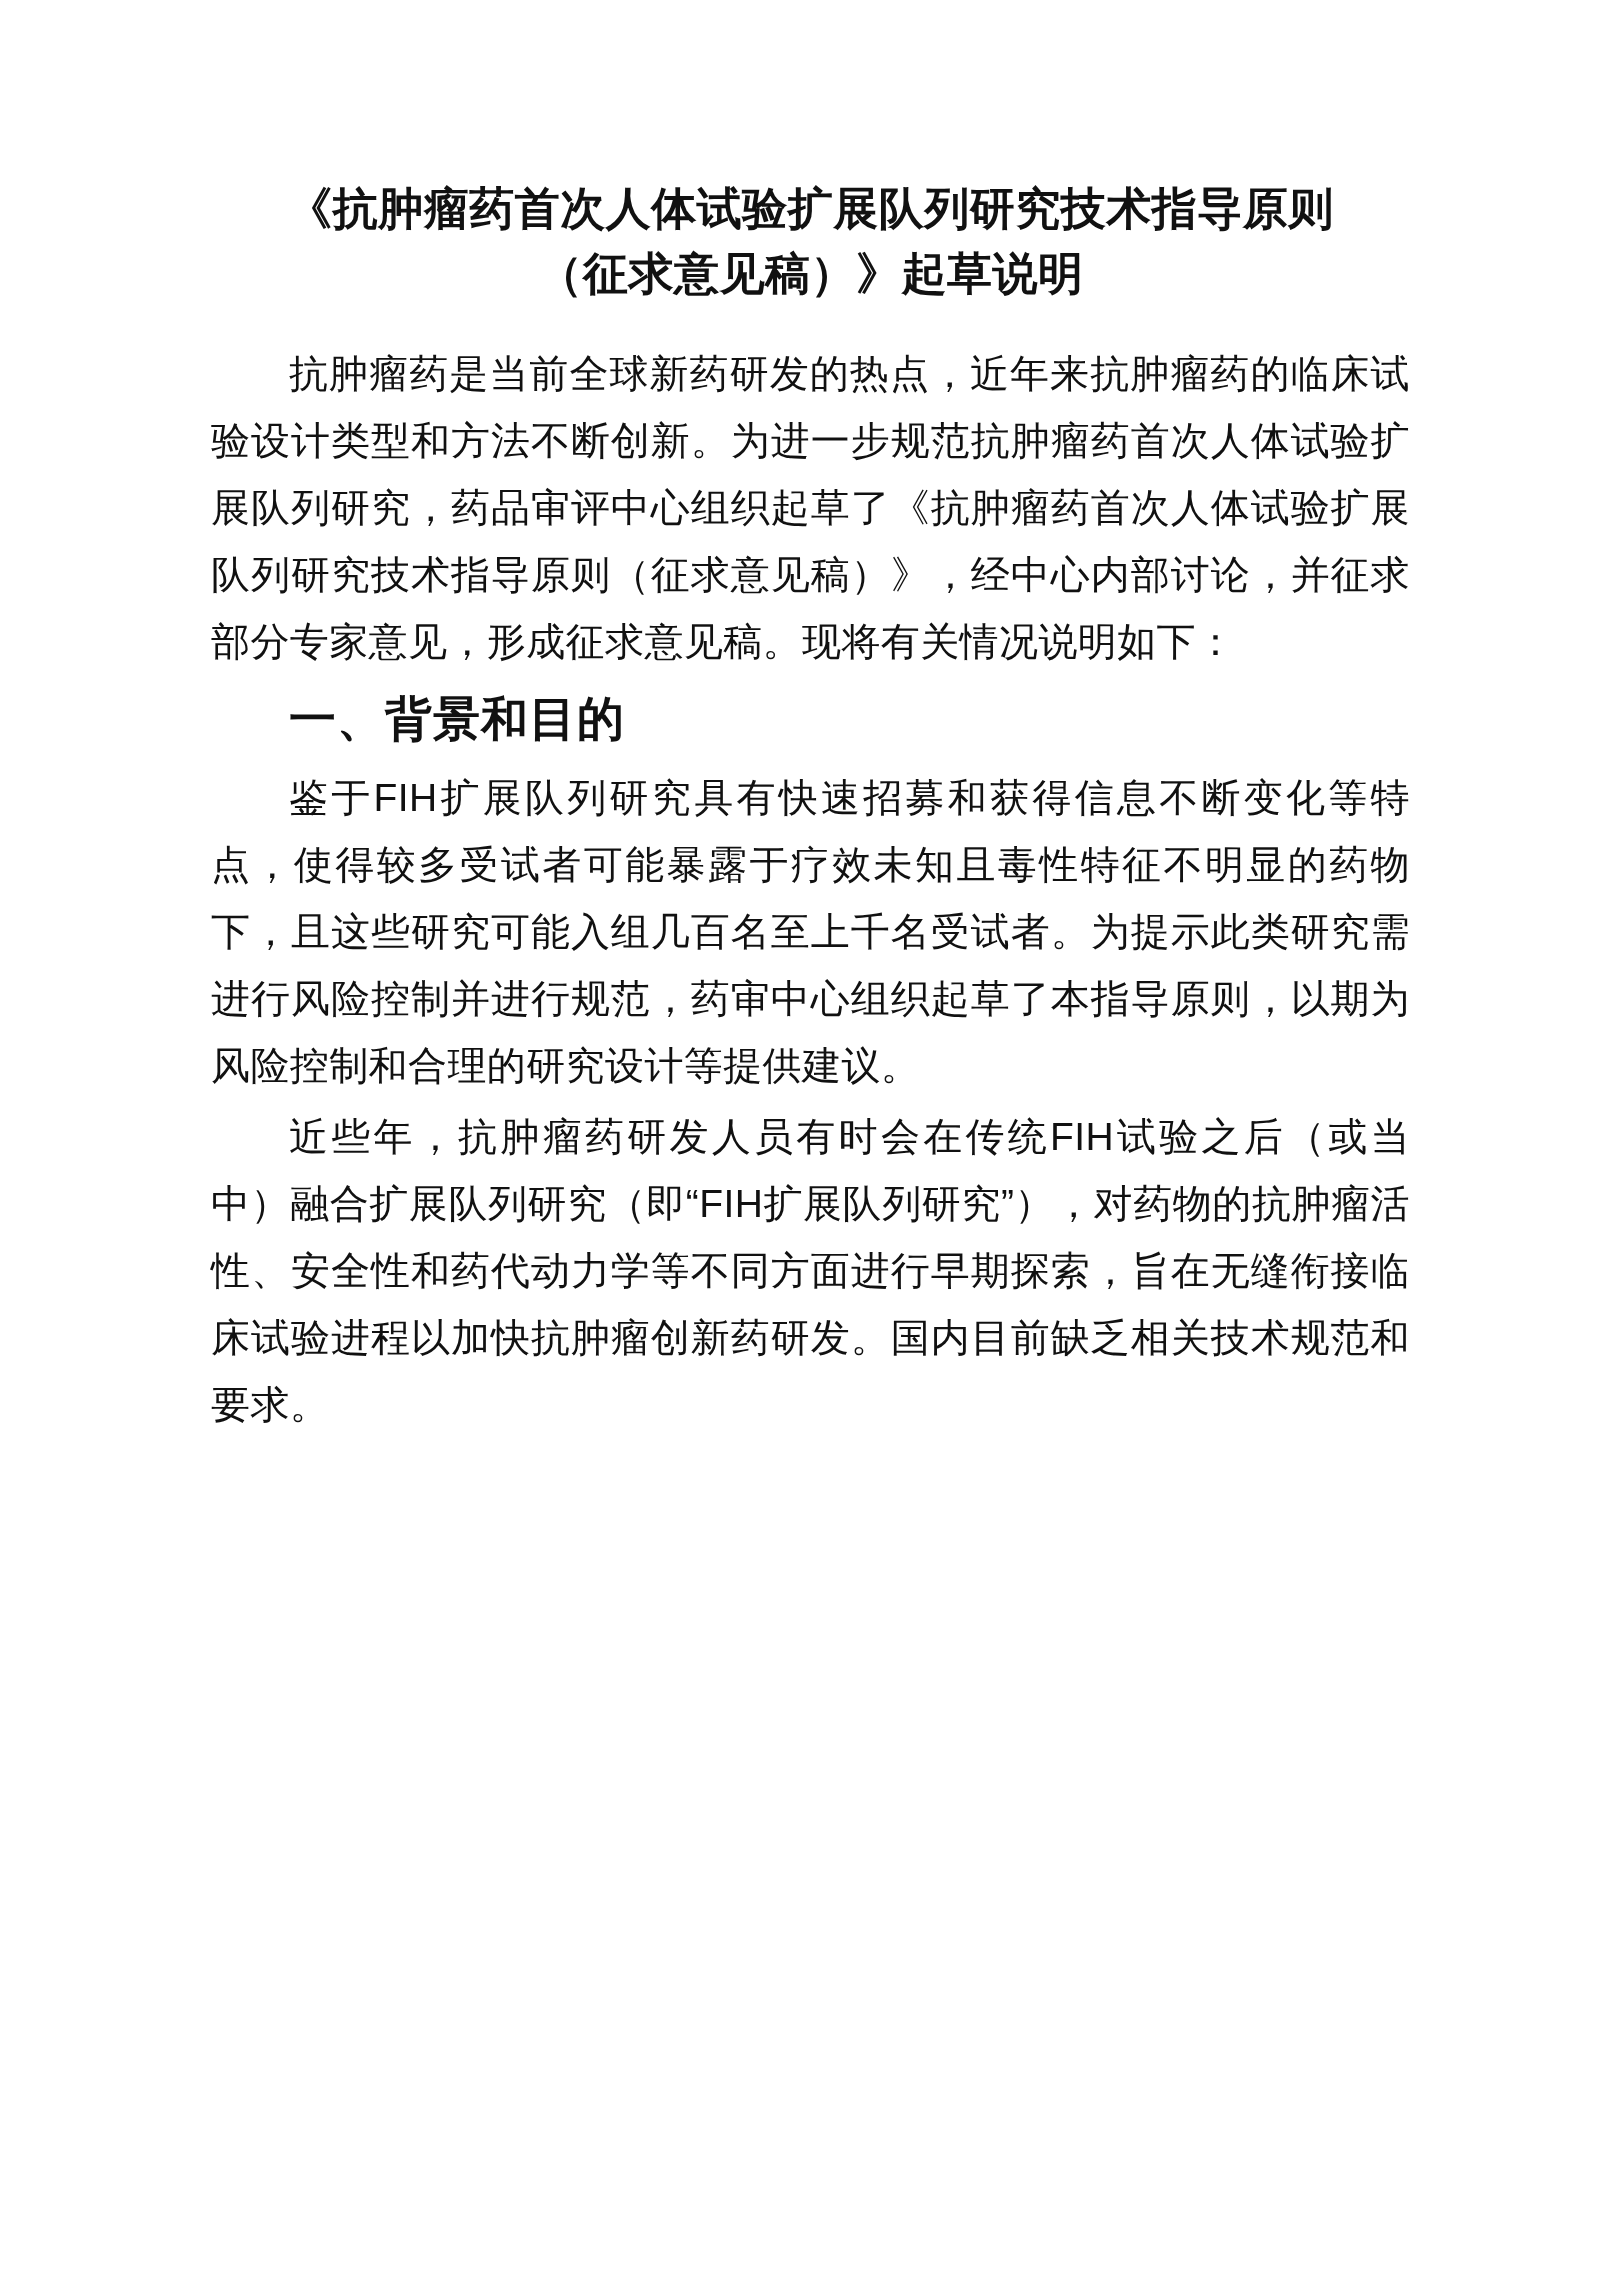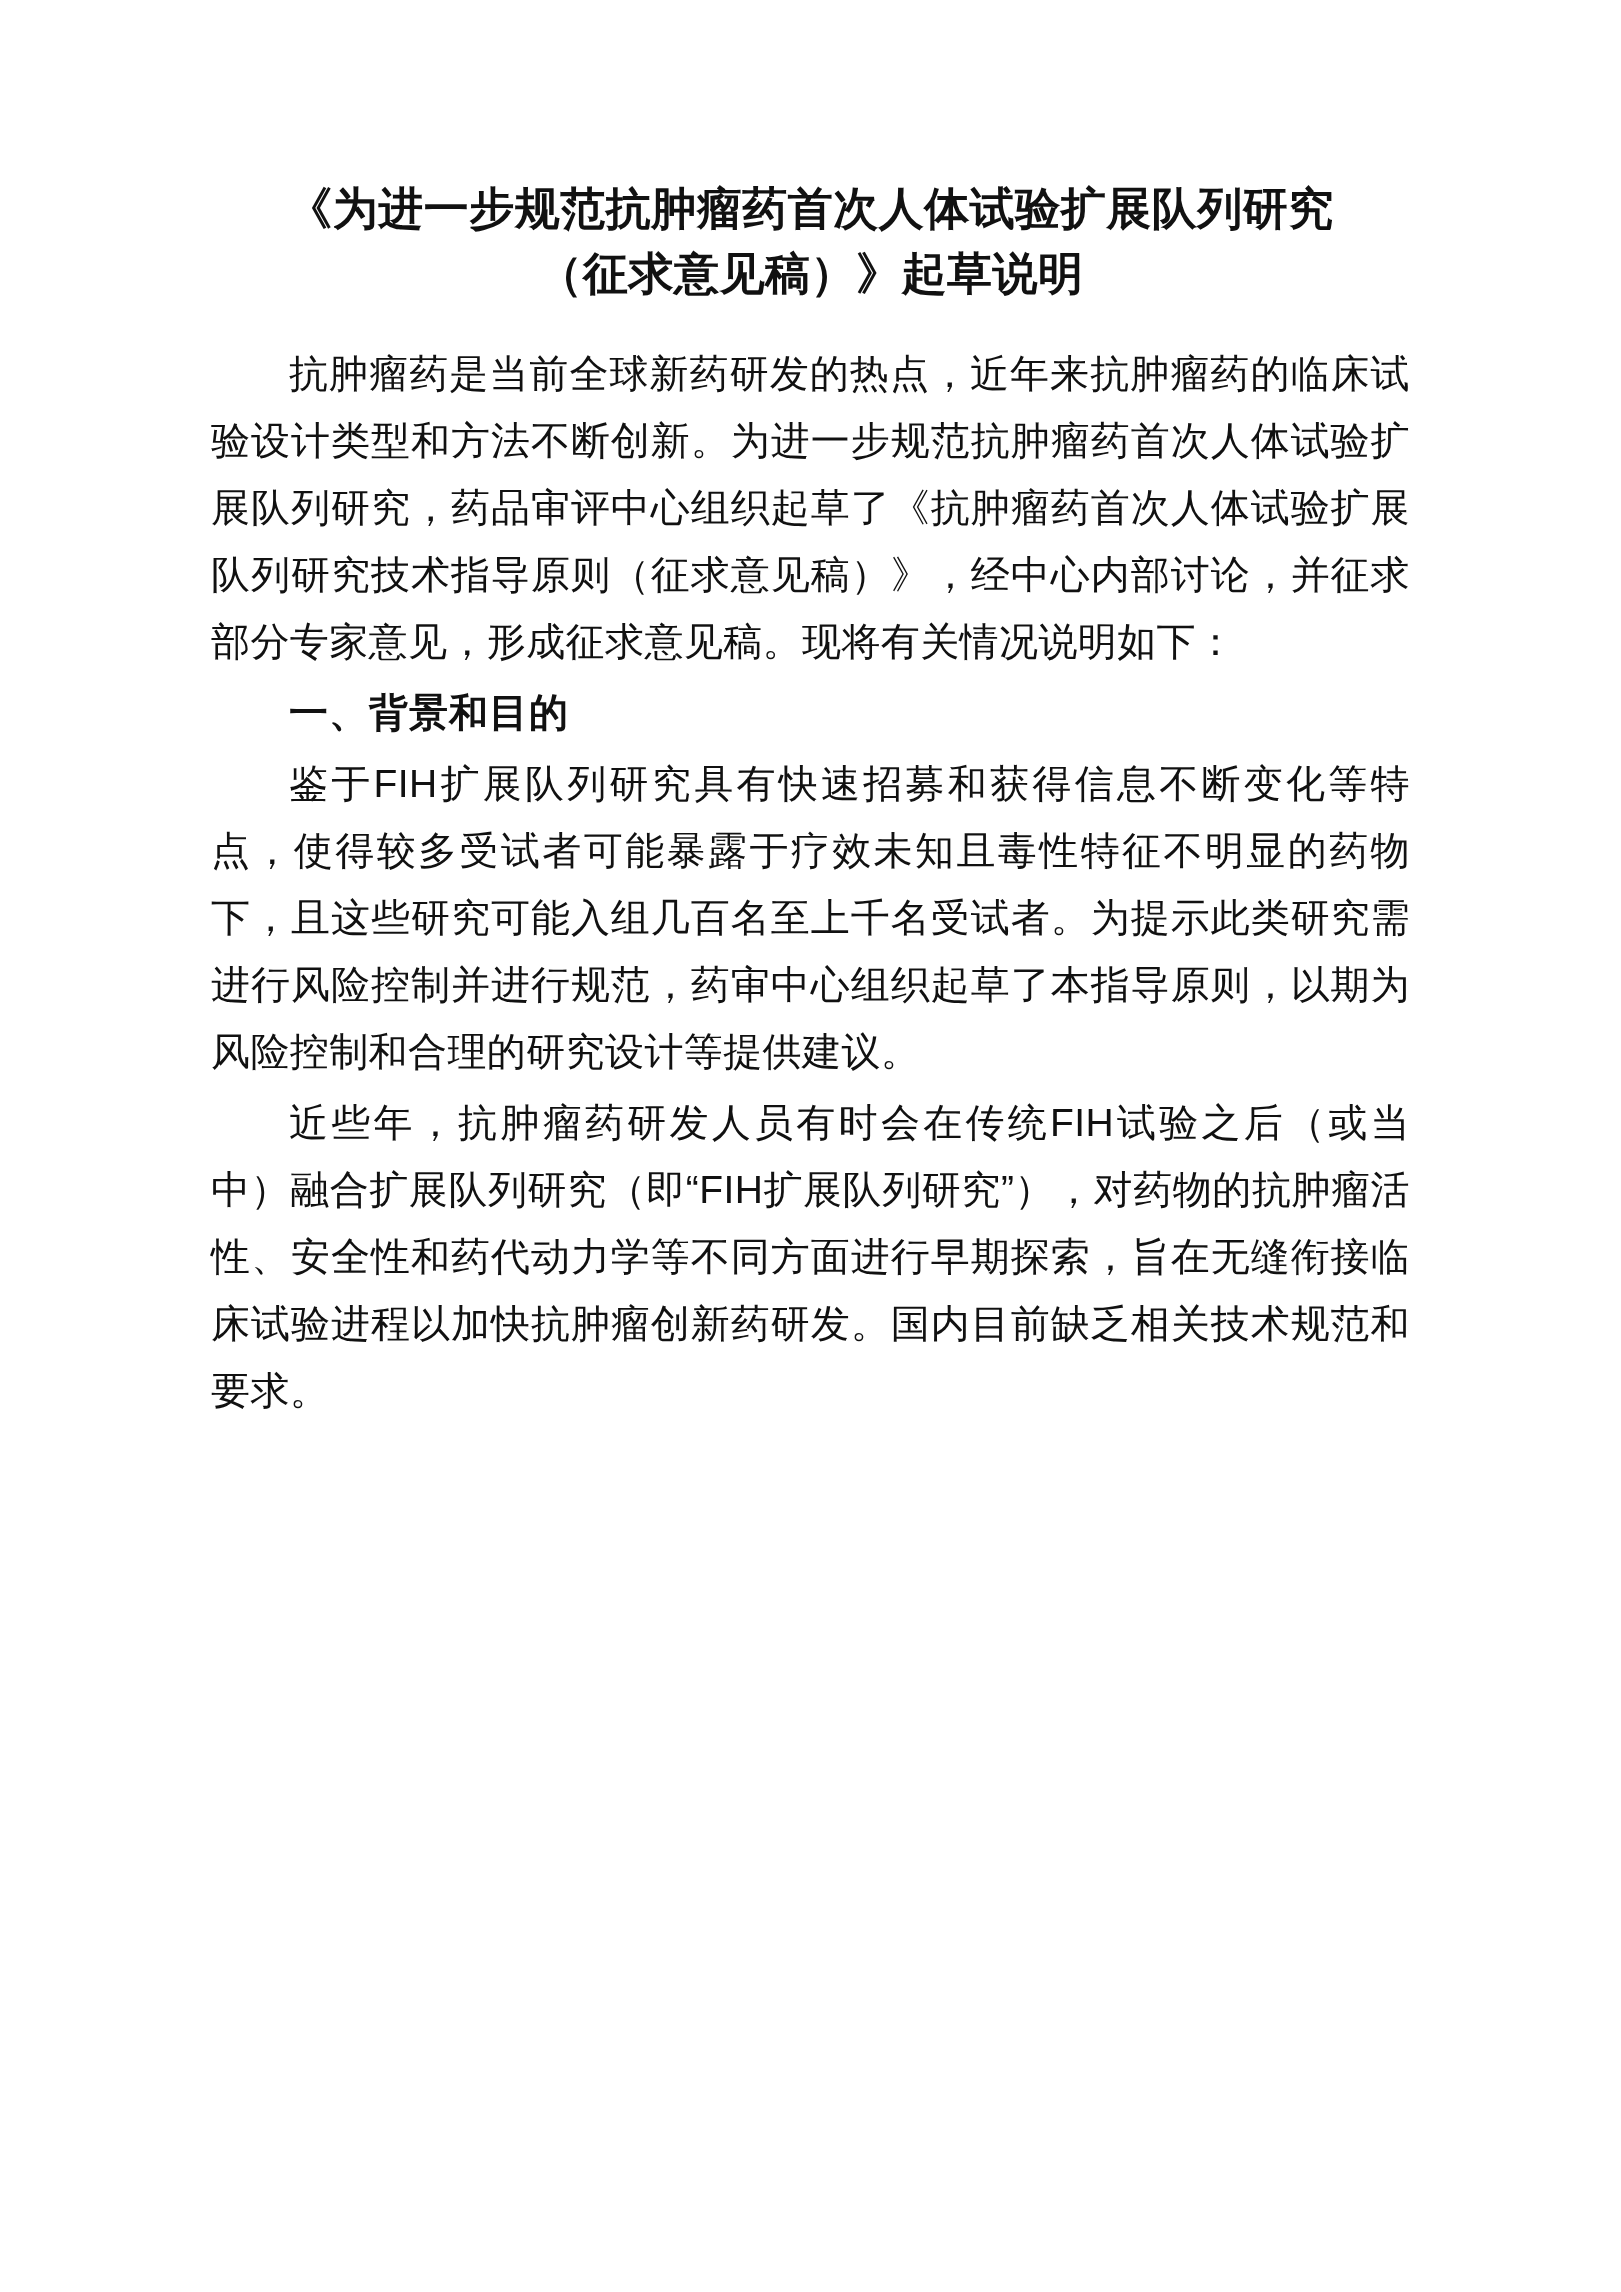--- a/index.html
+++ b/index.html
@@ -41,35 +41,35 @@
     text-align: justify;
     text-justify: inter-ideograph;
     margin: 0 0 3.9px 0;
     text-indent: 78px;
     letter-spacing: 0.4px;
     color: #111111;
   }
   p.heading {
     font-family: "DejaVu Serif", serif;
     font-weight: bold;
-    font-size: 39px;
+    font-size: 47px;
     line-height: 1.72;
     margin: 0 0 3.9px 0;
     text-indent: 78px;
     letter-spacing: 1px;
     color: #111111;
   }
 </style>
 </head>
 <body>
 
 <div class="page">
 
   <h1 class="doc-title">
-    <span class="line">《为进一步规范抗肿瘤药首次人体试验扩展队列研究</span>
+    <span class="line">《抗肿瘤药首次人体试验扩展队列研究技术指导原则</span>
     <span class="line">（征求意见稿）》起草说明</span>
   </h1>
 
   <p class="para">抗肿瘤药是当前全球新药研发的热点，近年来抗肿瘤药的临床试验设计类型和方法不断创新。为进一步规范抗肿瘤药首次人体试验扩展队列研究，药品审评中心组织起草了《抗肿瘤药首次人体试验扩展队列研究技术指导原则（征求意见稿）》，经中心内部讨论，并征求部分专家意见，形成征求意见稿。现将有关情况说明如下：</p>
 
   <p class="heading">一、背景和目的</p>
 
   <p class="para">鉴于FIH扩展队列研究具有快速招募和获得信息不断变化等特点，使得较多受试者可能暴露于疗效未知且毒性特征不明显的药物下，且这些研究可能入组几百名至上千名受试者。为提示此类研究需进行风险控制并进行规范，药审中心组织起草了本指导原则，以期为风险控制和合理的研究设计等提供建议。</p>
 
   <p class="para">近些年，抗肿瘤药研发人员有时会在传统FIH试验之后（或当中）融合扩展队列研究（即“FIH扩展队列研究”），对药物的抗肿瘤活性、安全性和药代动力学等不同方面进行早期探索，旨在无缝衔接临床试验进程以加快抗肿瘤创新药研发。国内目前缺乏相关技术规范和要求。</p>

